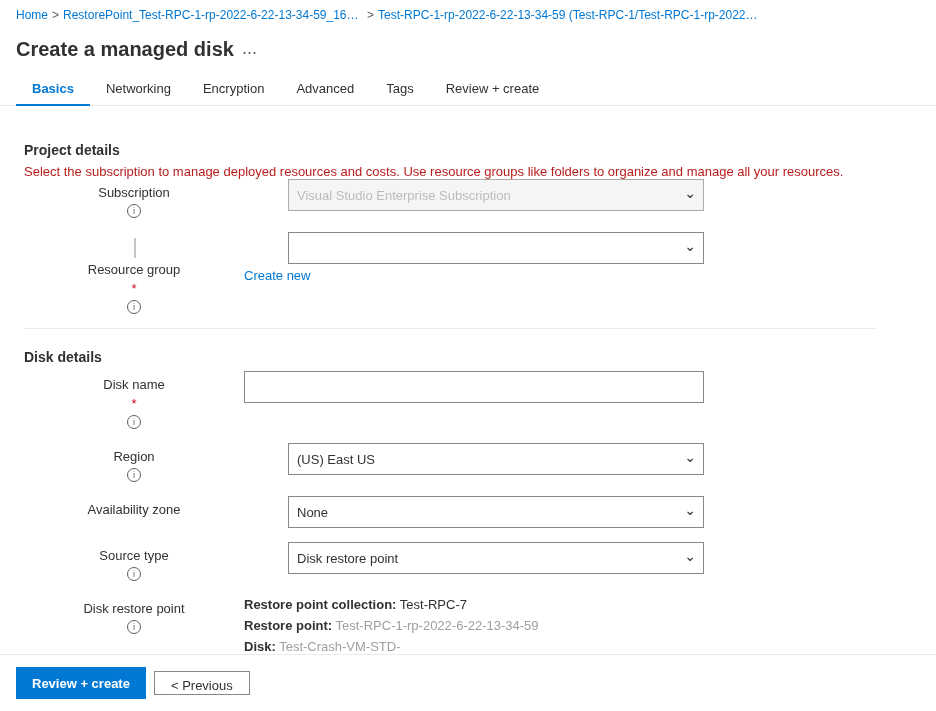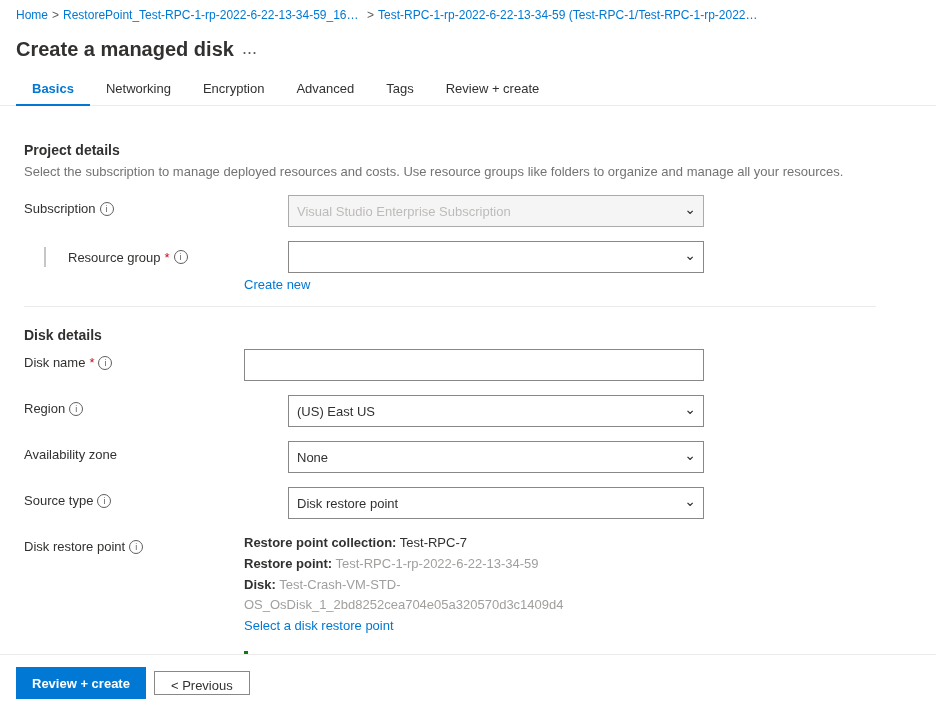--- a/index.html
+++ b/index.html
@@ -15,24 +15,24 @@
 
     .tabs { display: flex; padding: 12px 16px 0 16px; border-bottom: 1px solid #edebe9; gap: 0; }
     .tab { padding: 8px 16px; font-size: 13px; cursor: pointer; color: #323130; border-bottom: 2px solid transparent; margin-bottom: -1px; text-decoration: none; }
     .tab.active { border-bottom: 2px solid #0078d4; color: #0078d4; font-weight: 600; }
 
     .content { padding: 16px 24px; max-width: 900px; }
     .description { font-size: 13px; color: #323130; margin-bottom: 4px; }
     .description a { color: #0078d4; text-decoration: none; }
 
     .section-title { font-size: 14px; font-weight: 600; color: #323130; margin: 20px 0 6px 0; }
-    .section-desc { font-size: 13px; color: #737373; margin-bottom: 16px; }
+    .section-desc { font-size: 13px; color: #b91c1c; }
 
     .form-row { display: flex; align-items: flex-start; margin-bottom: 14px; }
-    .form-label { width: 220px; min-width: 220px; display: flex; align-items: center; gap: 4px; font-size: 13px; color: #323130; padding-top: 6px; }
+    .form-label { width: 220px; min-width: 220px; display: flex; align-items: center; gap: 4px; font-size: 13px; color: #323130; padding-top: 6px; flex-direction: column; }
     .form-label .required { color: #c50f1f; }
     .form-control-wrap { flex: 1; max-width: 460px; }
     .select-wrapper { position: relative; padding-left: 44px; }
     .select-wrapper select { width: 100%; height: 32px; border: 1px solid #8a8886; padding: 0 28px 0 8px; font-size: 13px; color: #323130; background: #fff; appearance: none; -webkit-appearance: none; cursor: pointer; }
     .select-wrapper::after { content: '⌄'; position: absolute; right: 8px; top: 50%; transform: translateY(-60%); pointer-events: none; color: #323130; font-size: 14px; }
     .select-wrapper select:disabled { background: #f3f2f1; color: #a19f9d; }
 
     .form-input { width: 100%; height: 32px; border: 1px solid #8a8886; padding: 0 8px; font-size: 13px; color: #323130; background: #fff; }
 
     .create-new-link { color: #0078d4; font-size: 13px; text-decoration: none; cursor: pointer; display: inline-block; margin-top: 4px; }

